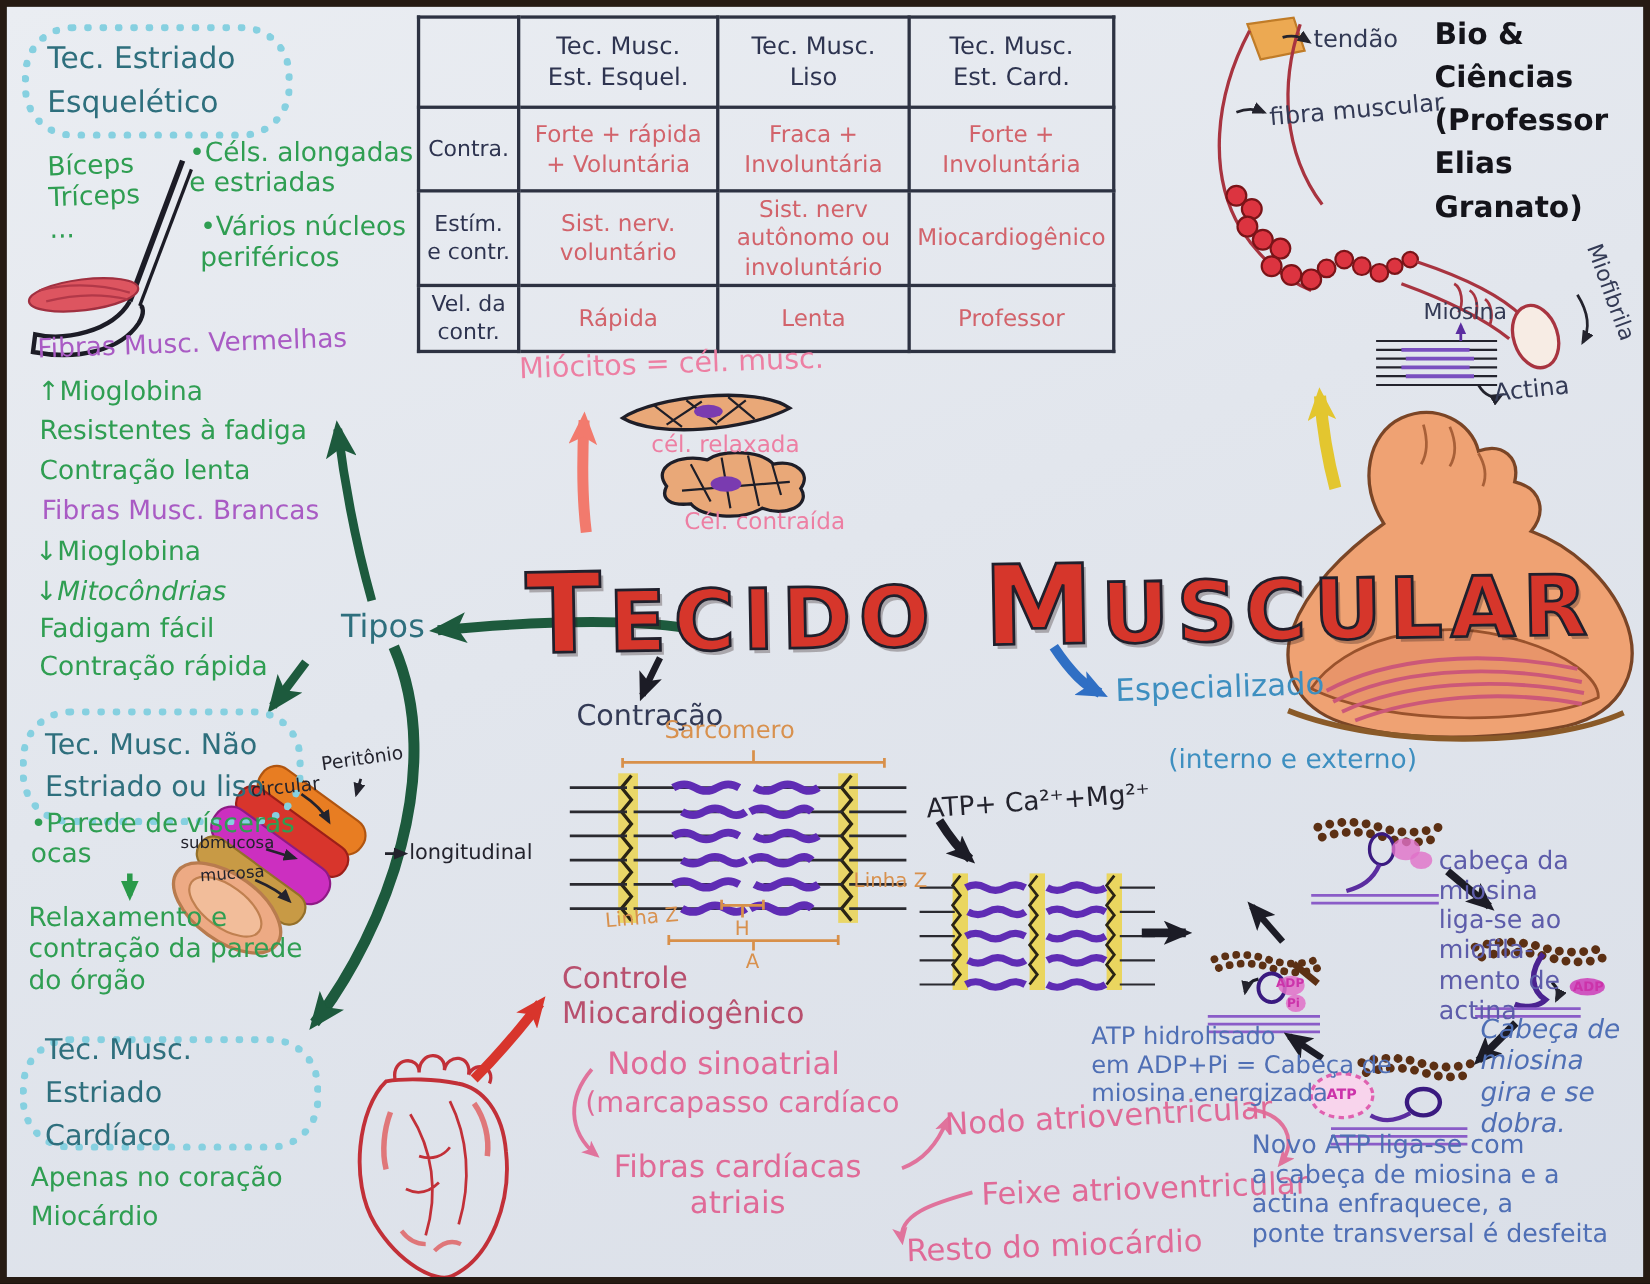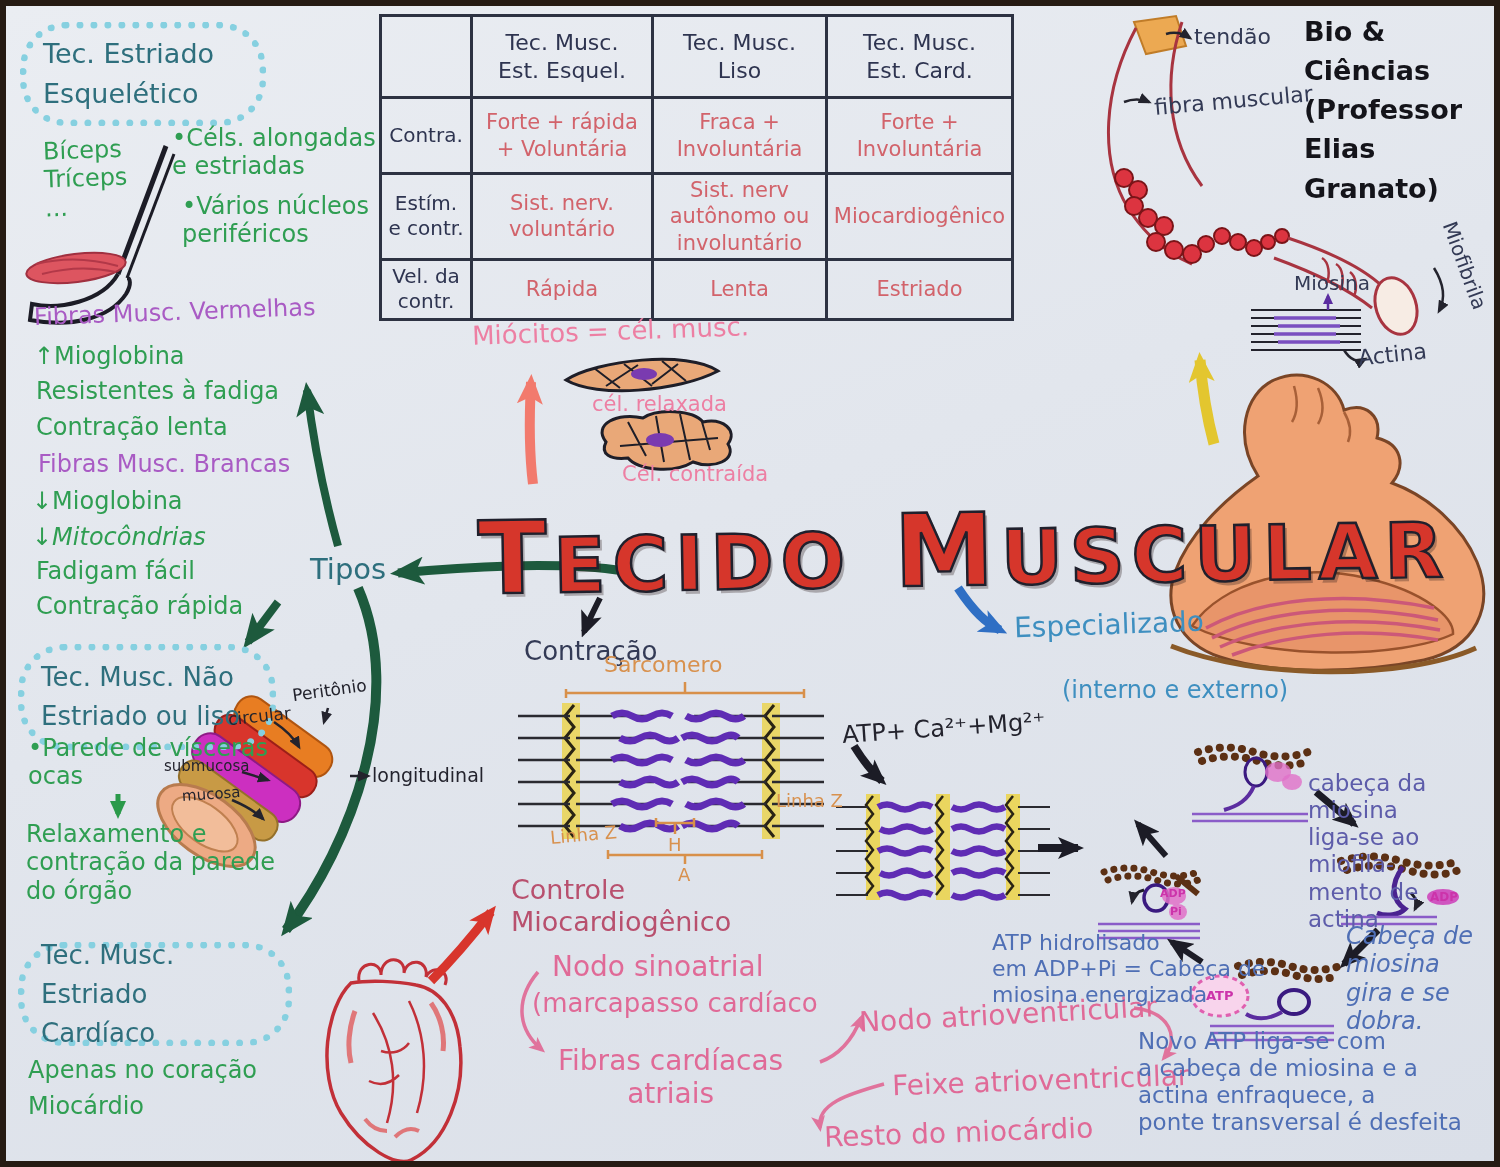--- a/index.html
+++ b/index.html
@@ -344,21 +344,21 @@
       <td class="rc">Sist. nerv
 autônomo ou
 involuntário</td>
       <td class="rc">Miocardiogênico</td>
     </tr>
     <tr style="height:60px;">
       <td class="rl">Vel. da
 contr.</td>
       <td class="rc">Rápida</td>
       <td class="rc">Lenta</td>
-      <td class="rc">Estriado</td>
+      <td class="rc">Professor</td>
     </tr>
   </tbody>
     </table>
 
   <div class="t pinktxt" style="left:466px;top:310px;font-size:26px;transform:rotate(-2deg);">Miócitos = cél. musc.</div>
   <div class="t pinktxt" style="left:586px;top:386px;font-size:21px;">cél. relaxada</div>
   <div class="t pinktxt" style="left:616px;top:456px;font-size:21px;">Cél. contraída</div>
 
   <div class="main-title" style="left:472px;top:486px;">
     <span>TECIDO</span>

